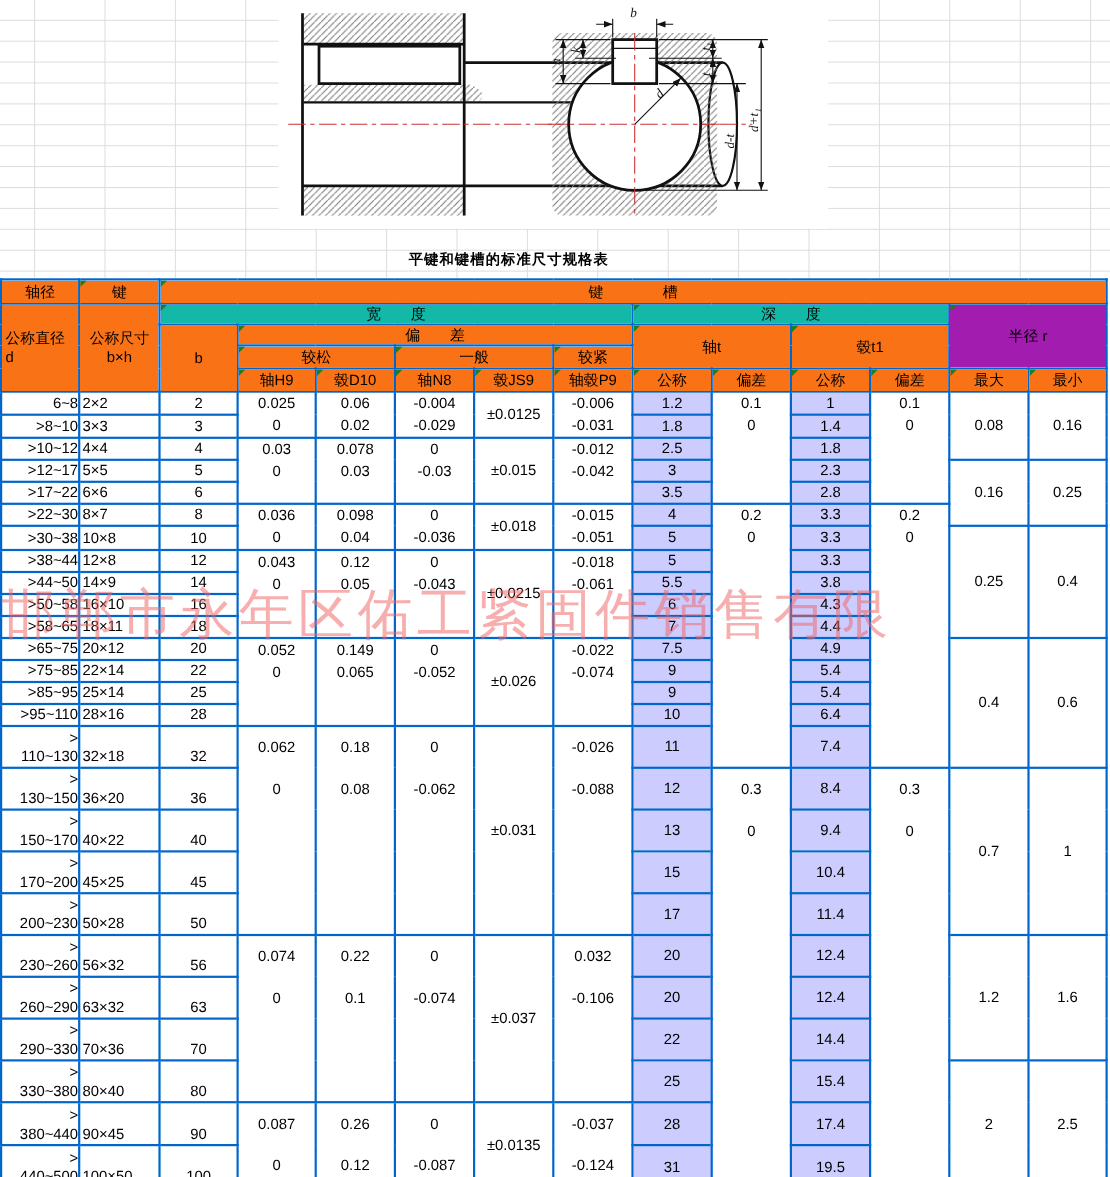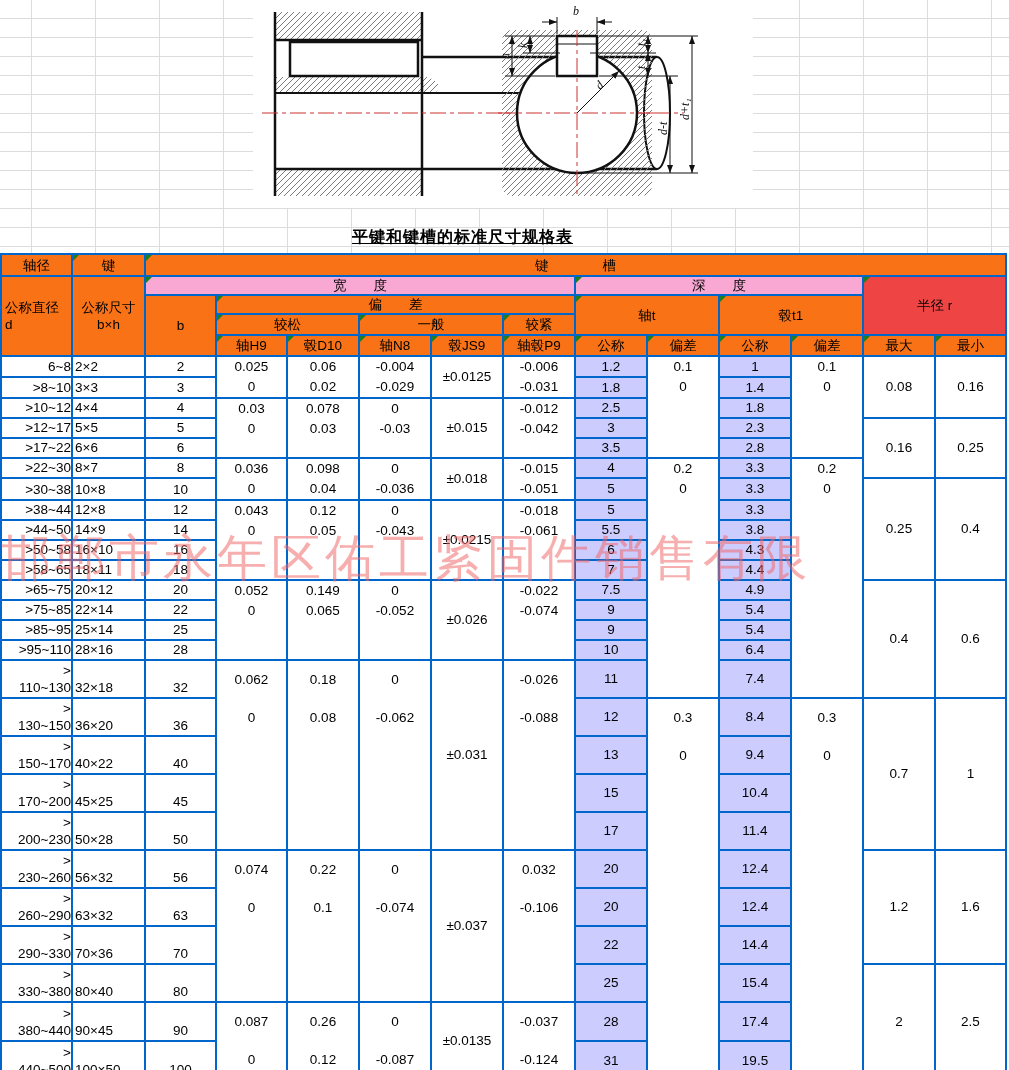--- a/index.html
+++ b/index.html
@@ -6,29 +6,29 @@
   #app{position:relative;width:1009px;height:1070px;background:#fff;overflow:hidden;
        font-family:"Liberation Sans",sans-serif;color:#000;}
   
   .gridband{position:absolute;top:0;left:0;width:1009px;height:253px;background-color:#fff;
     background-image:linear-gradient(#dcdcdc 1px,transparent 1px),
                      linear-gradient(90deg,#dcdcdc 1px,transparent 1px);
     background-size:100% 19px,64px 100%;background-position:0 -1px,31px 0;}
   .drawwhite{position:absolute;left:253px;top:0;width:500px;height:208px;background:#fff;}
   .drawing{position:absolute;left:250px;top:2px;}
   .title{position:absolute;top:227px;left:0;width:925px;text-align:center;
-         font-size:16px;font-weight:bold;letter-spacing:1px;text-decoration:underline;}
+         font-size:13px;font-weight:bold;letter-spacing:1px;}
   
   table.spec{position:absolute;top:253px;left:0;border-collapse:collapse;table-layout:fixed;
              font-size:13.5px;}
   .spec td,.spec th{border:2px solid #0066cc;padding:0;overflow:hidden;font-weight:normal;}
   .spec th{background:#f97316;position:relative;text-align:center;vertical-align:middle;
            white-space:pre-line;line-height:17px;}
-  .spec th.gray{background:#f9a8d4;}
-  .spec th.white{background:#ef4444;}
+  .spec th.gray{background:#14b8a6;}
+  .spec th.white{background:#a21caf;}
   .spec th.left{text-align:left;padding-left:3px;}
   .spec td{background:#fff;text-align:center;vertical-align:middle;line-height:16px;}
   td.c1{text-align:right;padding-left:3px;white-space:pre-line;vertical-align:bottom;
         padding-bottom:1px;line-height:17px;}
   td.c2{text-align:left;padding-left:2px;vertical-align:bottom;padding-bottom:1px;}
   td.c3{vertical-align:bottom;padding-bottom:1px;}
   td.lav{background:#ccccff;}
   td.two{vertical-align:top;}
   .ln{display:flex;align-items:center;justify-content:center;}
   .r20{height:20px;}

